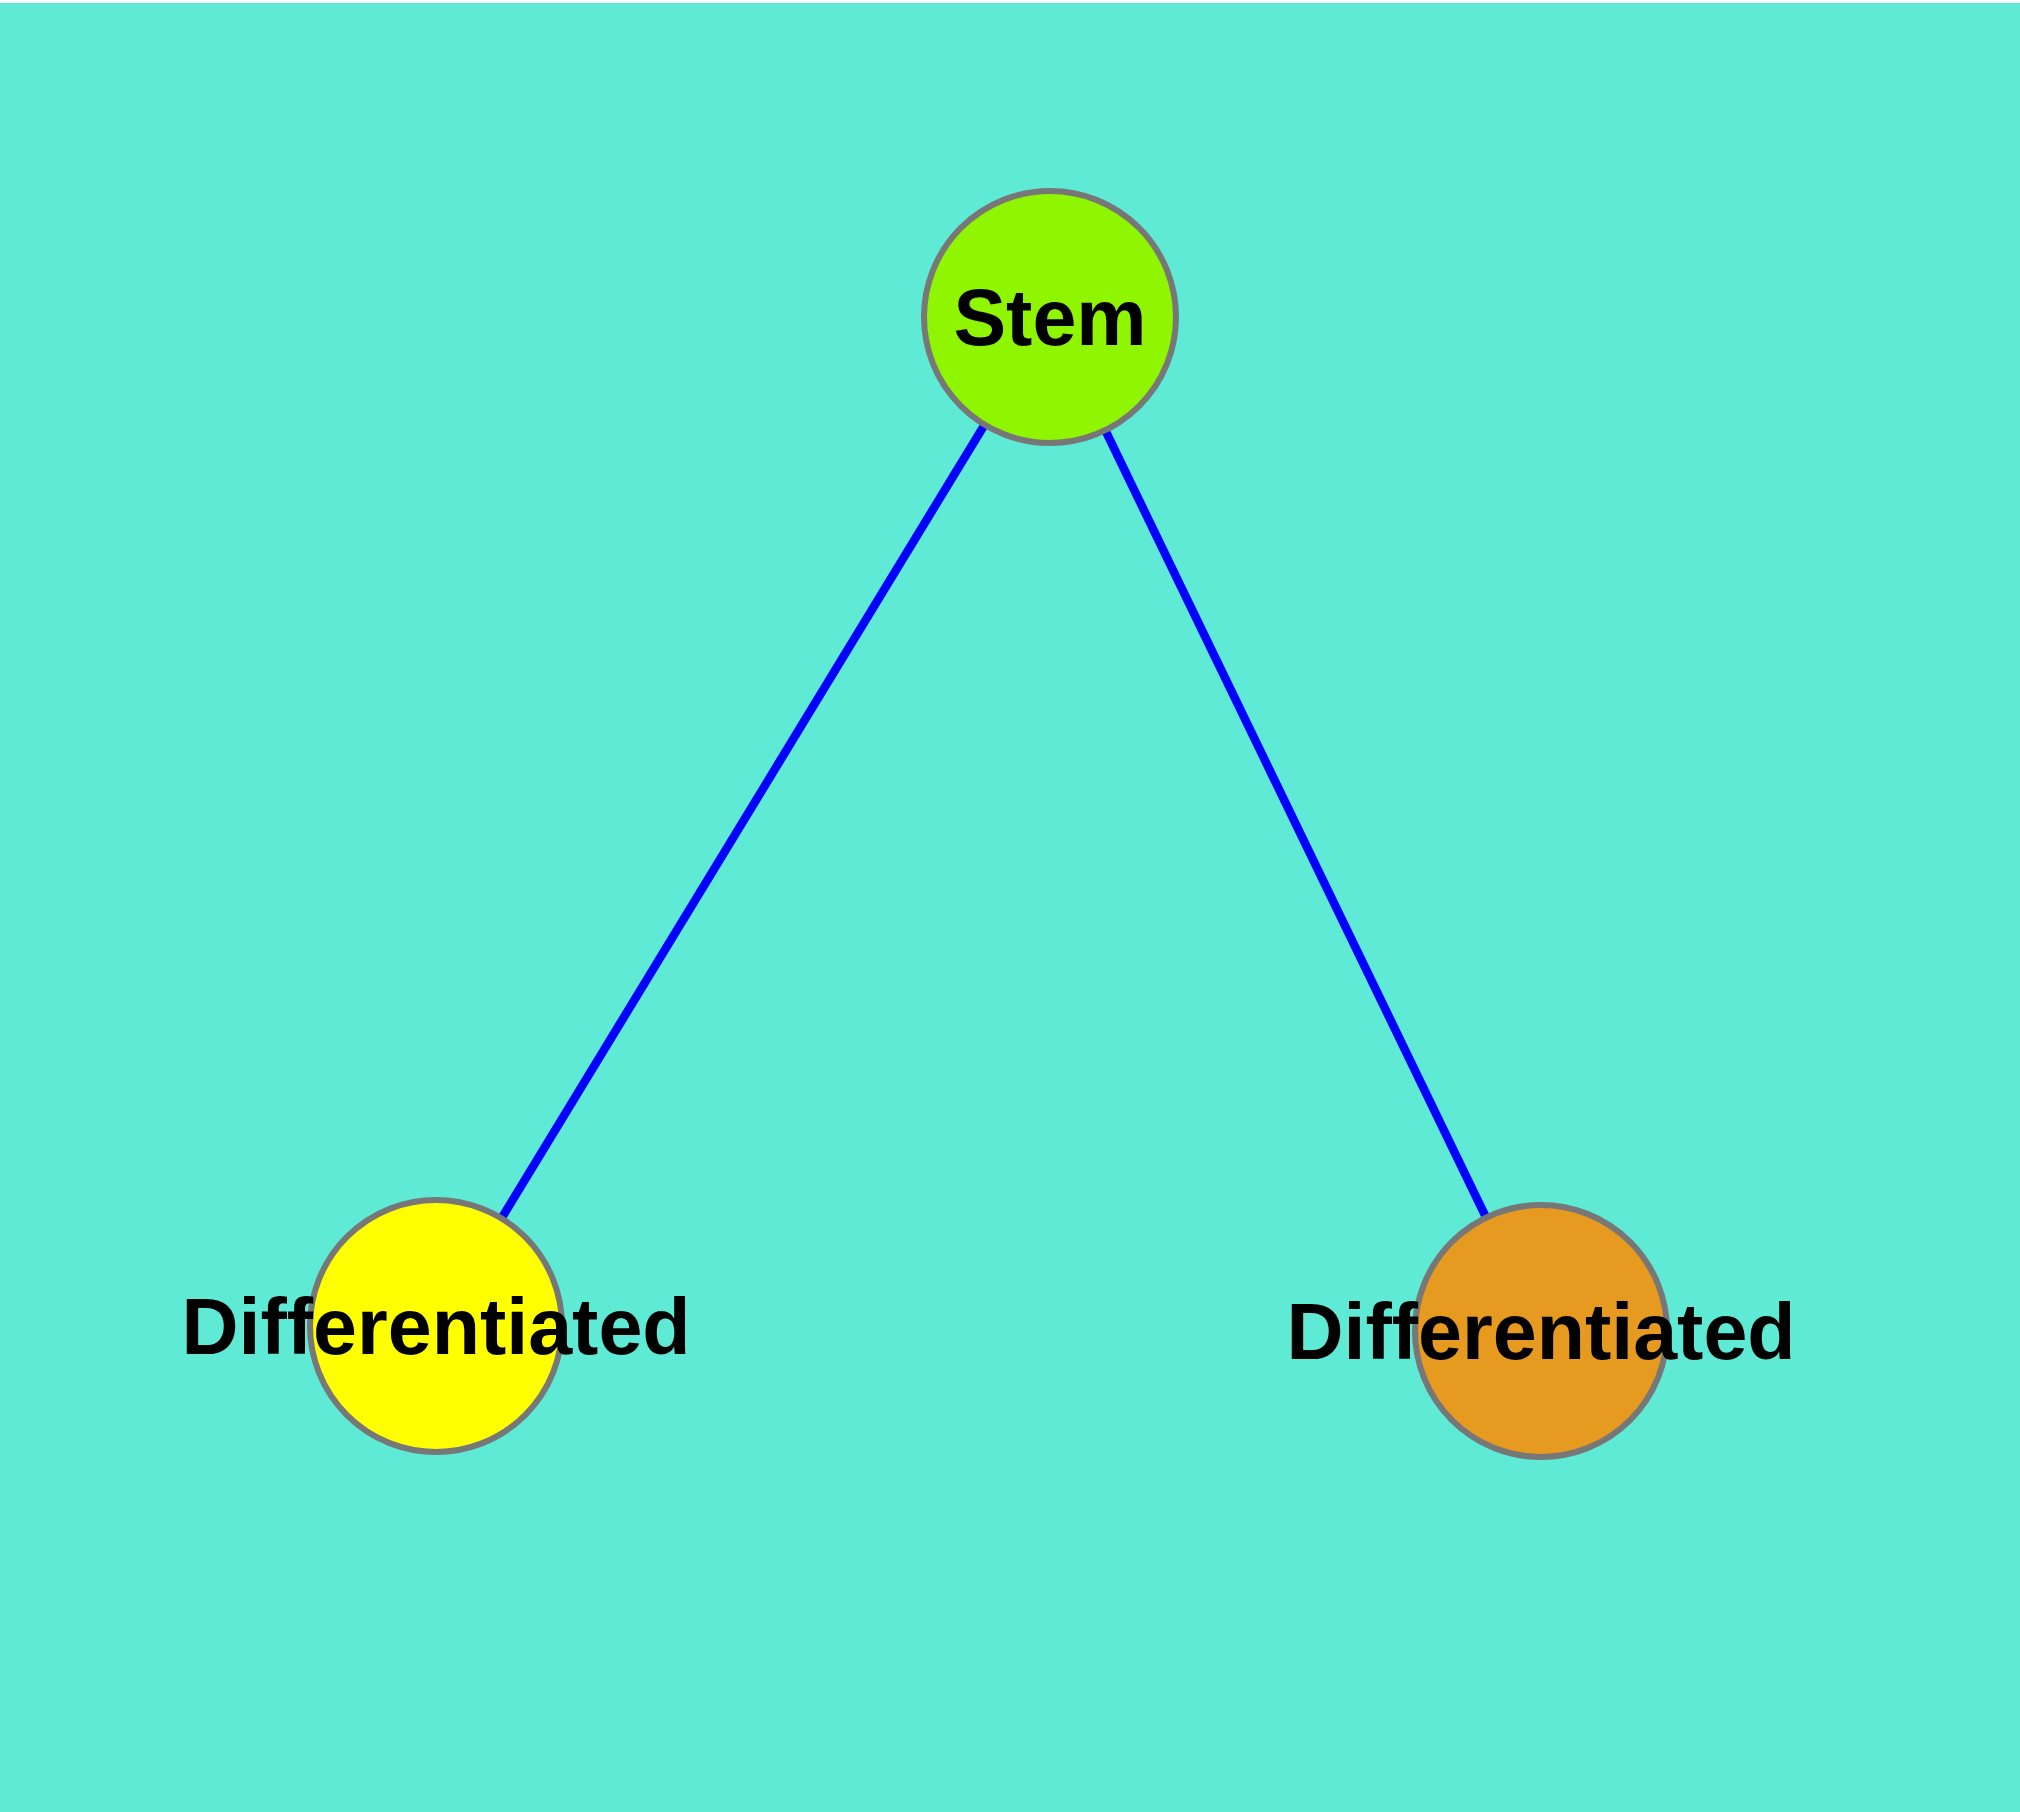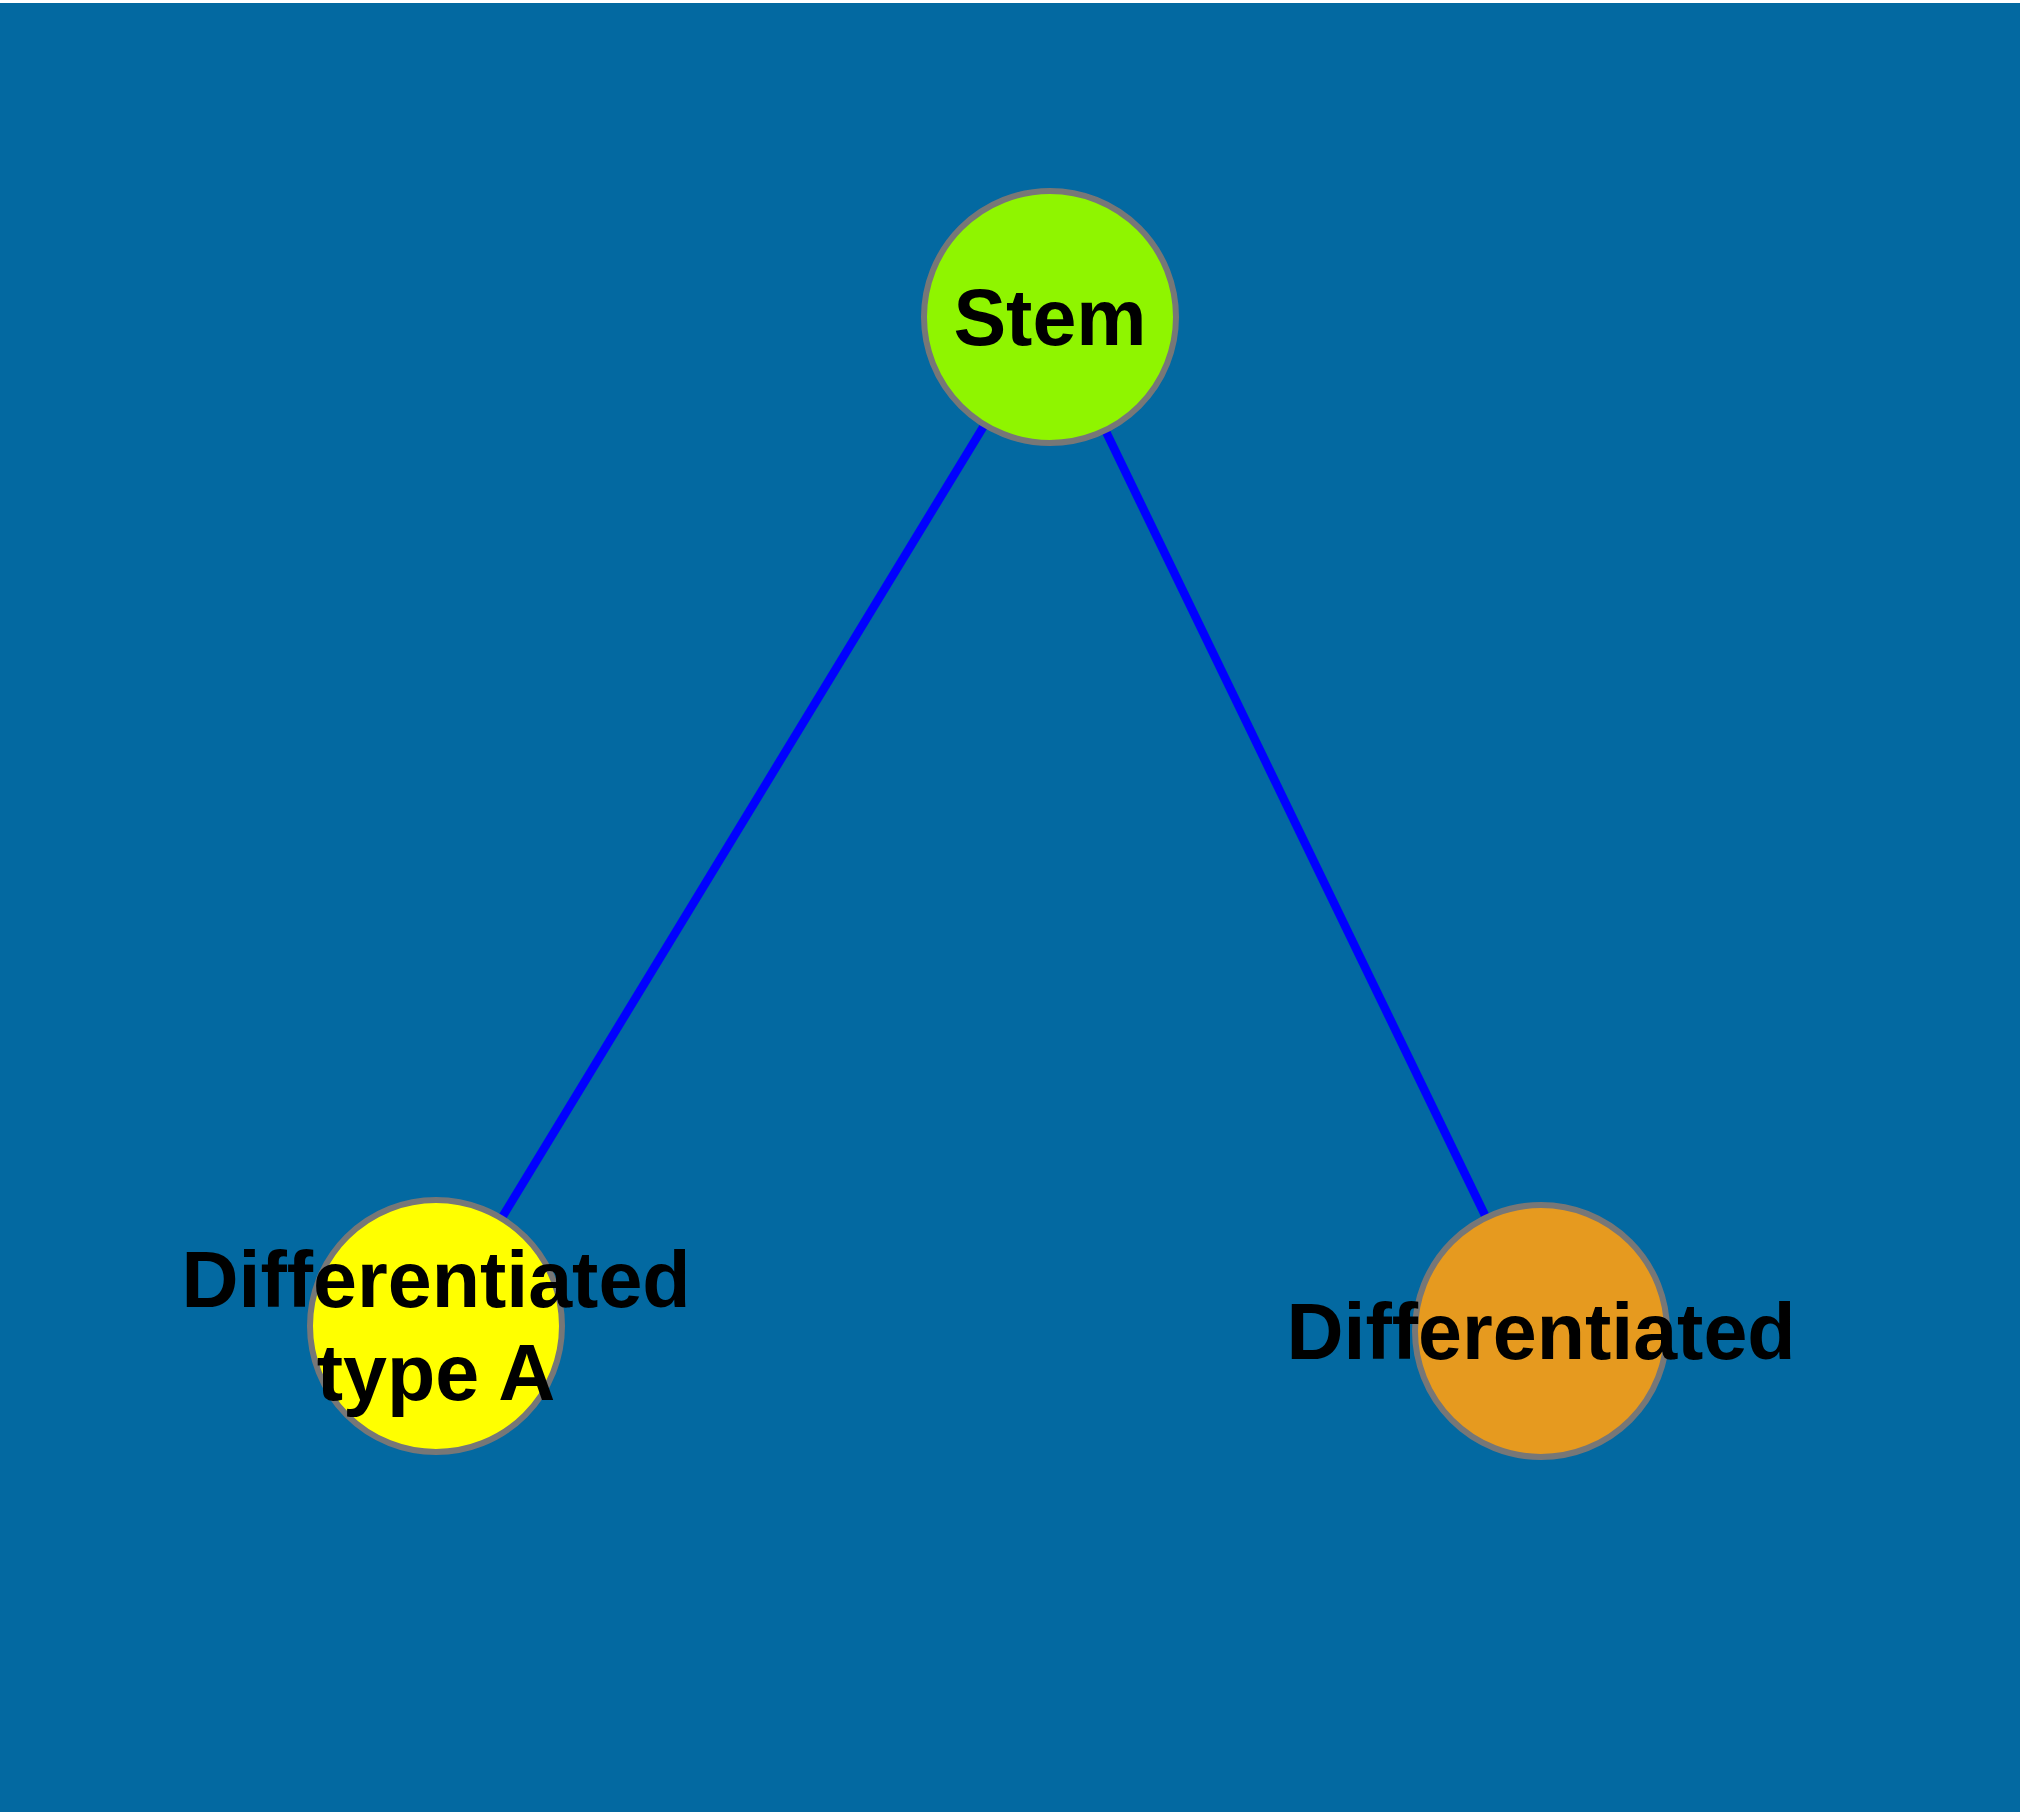--- a/index.html
+++ b/index.html
@@ -43,32 +43,31 @@
     font-size: 79px;
     line-height: 93px;
     color: #000000;
     text-align: center;
     white-space: nowrap;
   }
 </style>
 </head>
 <body>
 
-<div class="canvas" id="canvas" style="background: #0369a1;">
+<div class="canvas" id="canvas" style="background: #5eead4;">
   <svg class="edges-layer" id="edges-layer" xmlns="http://www.w3.org/2000/svg" width="2021" height="1809" viewBox="0 0 2384 2134">
       <line x1="1239" y1="370" x2="514" y2="1561" stroke="#0000FF" stroke-width="10"></line>
       <line x1="1239" y1="370" x2="1818" y2="1567" stroke="#0000FF" stroke-width="10"></line>
     </svg>
 <div class="node-circle" style="left: 921px; top: 185px; background: rgb(143, 245, 0); border-color: rgb(119, 119, 119);"></div>
     <div class="node-label" style="left: 1050px; top: 314px; color: rgb(0, 0, 0);">
       <div>Stem</div>
     </div>
     <div class="node-circle" style="left: 307px; top: 1194px; background: rgb(255, 255, 0); border-color: rgb(119, 119, 119);"></div>
     <div class="node-label" style="left: 436px; top: 1323px; color: rgb(0, 0, 0);">
       <div>Differentiated</div>
-      <div>type A</div>
     </div>
     <div class="node-circle" style="left: 1412px; top: 1199px; background: rgb(230, 154, 31); border-color: rgb(119, 119, 119);"></div>
     <div class="node-label" style="left: 1541px; top: 1328px; color: rgb(0, 0, 0);">
       <div>Differentiated</div>
     </div>
   </div>
 
 
 </body></html>

